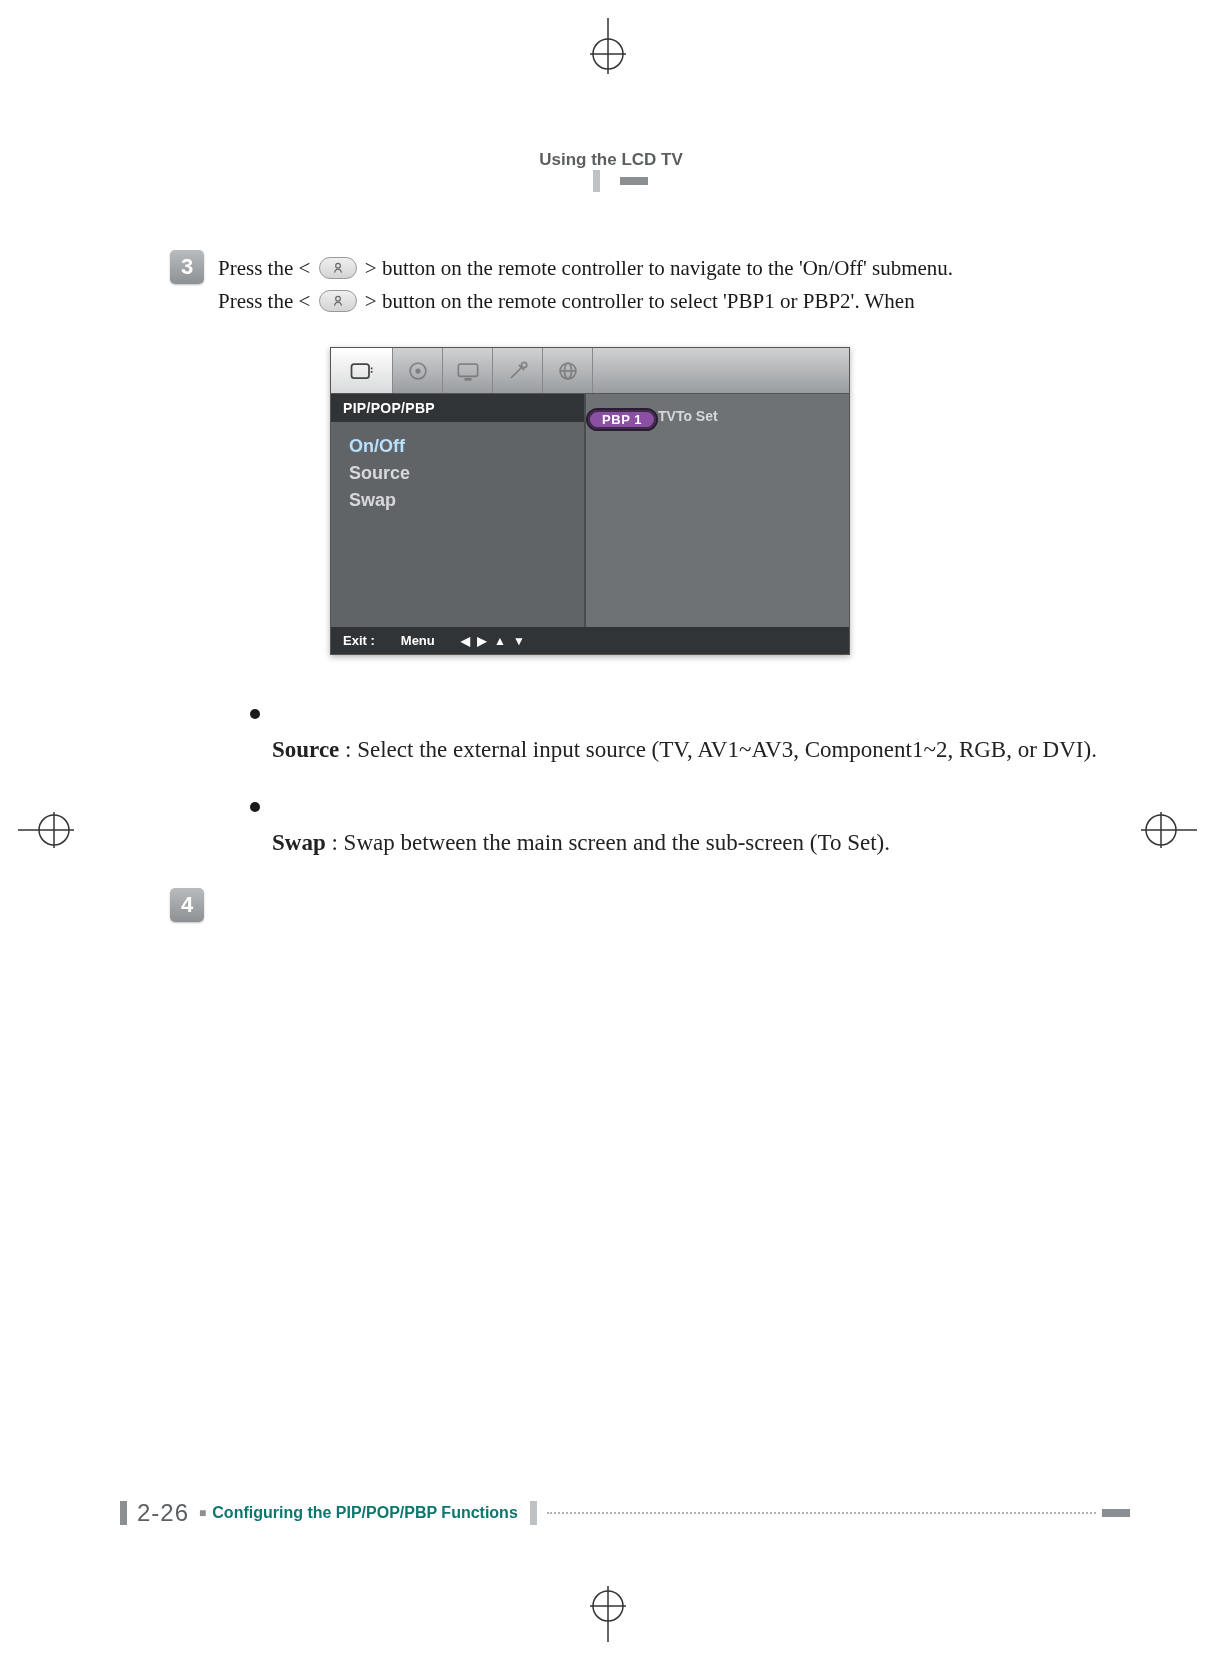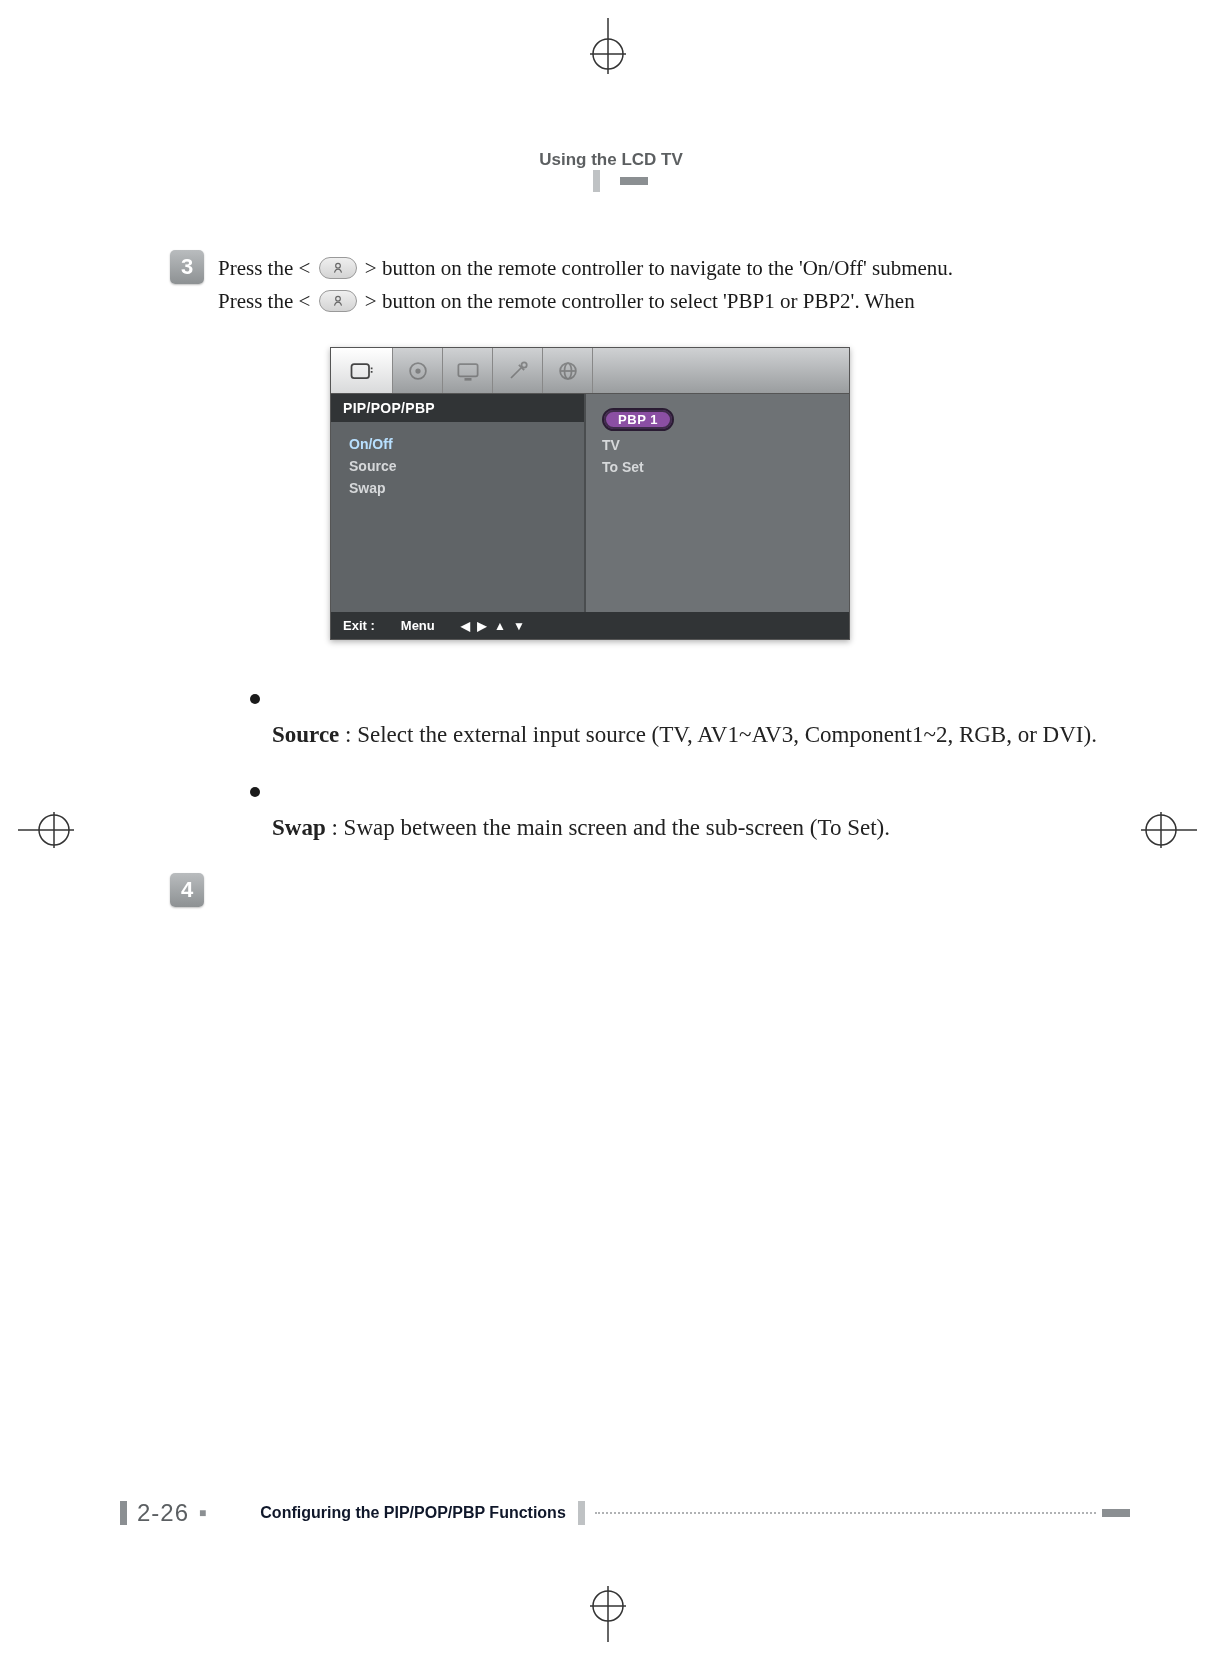--- a/index.html
+++ b/index.html
@@ -84,26 +84,26 @@
   .osd-left {
     width:255px; background:#606467;
     border-right:2px solid #4a4d4f;
   }
   .osd-title-bar {
     background:#313436; color:#fff; font-weight:bold; font-size:14px;
     padding:6px 12px; letter-spacing:.3px;
   }
   .osd-items { padding:14px 14px 110px 18px; }
   .osd-item { display:flex; margin-bottom:6px; }
-  .osd-item-label { width:150px; color:#d6d8da; font-weight:bold; font-size:14px; }
+  .osd-item-label { width:150px; color:#d6d8da; font-weight:bold; font-size:18px; }
   .osd-item-label.hl { color:#b8e0ff; }
   .osd-right {
     flex:1; background:#6e7275;
-    display:flex; flex-direction:column;
-    padding:14px 16px 10px 16px;
+    display:flex; flex-direction:row;
+    padding:14px 16px 10px 0;
   }
   .osd-right .val { color:#d6d8da; font-weight:bold; font-size:14px; margin-bottom:6px; }
   .osd-right .val-badge {
     display:inline-flex; align-items:center; justify-content:center;
     background:#8b4fa3; color:#fff;
     border:2px solid #2a1c33; border-radius:18px;
     padding:2px 14px; font-weight:bold; font-size:13px;
     width:72px; letter-spacing:.5px;
     box-shadow:0 0 0 2px #3f2c4a inset;
   }
@@ -120,21 +120,21 @@
   .bullet-text b { font-weight:bold; }
 
   
   .ftr {
     position:absolute; left:0; right:-10px; bottom:0;
     display:flex; align-items:center; height:34px;
   }
   .ftr-bar { width:7px; height:24px; background:#8b8f92; margin-right:10px; }
   .ftr-pageno { font-family:Arial,sans-serif; font-weight:400; font-size:24px; color:#5b5f62; margin-right:10px; letter-spacing:1px; }
   .ftr-sq { font-family:Arial,sans-serif; color:#8b8f92; font-size:12px; margin-right:6px; }
-  .ftr-title { font-family:Arial,sans-serif; font-weight:bold; font-size:16px; color:#0f172a; margin-right:12px; white-space:nowrap;margin-left:48px; }
+  .ftr-title { font-family:Arial,sans-serif; font-weight:bold; font-size:16px; color:#0f766e; margin-right:12px; white-space:nowrap; }
   .ftr-sep { width:7px; height:24px; background:#bfc2c4; margin-right:10px; }
   .ftr-dots { flex:1; border-top:2px dotted #b0b2b4; }
   .ftr-end { width:28px; height:8px; background:#8b8f92; margin-left:6px; }
 </style>
 </head>
 <body>
 
 <div class="cropmark top">
   <svg width="56" height="56">
       <line x1="28" y1="0" x2="28" y2="56" stroke="#333" stroke-width="1.5"></line>

